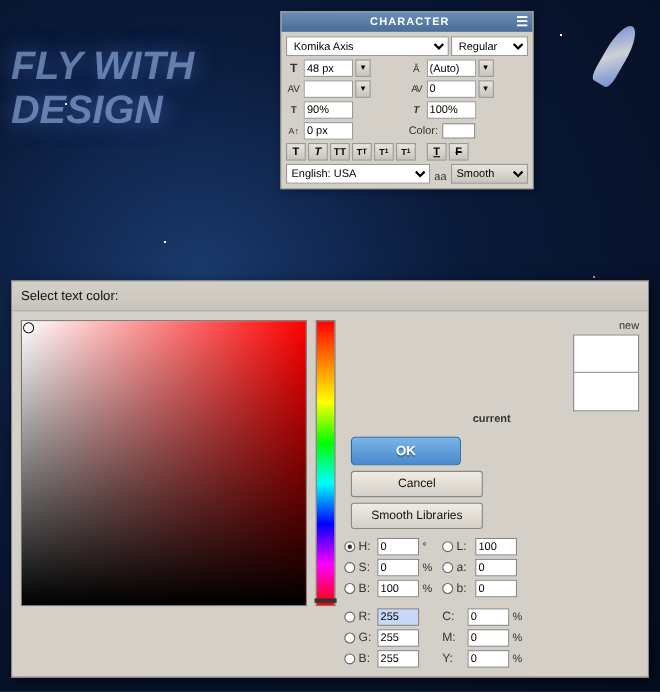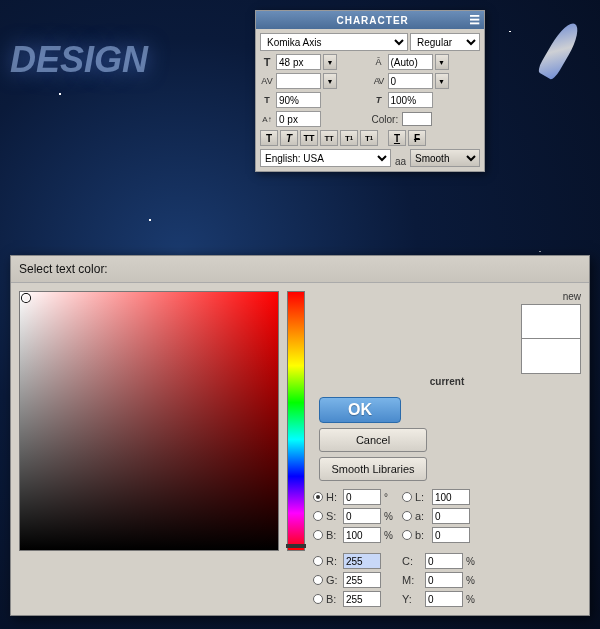--- a/index.html
+++ b/index.html
@@ -351,34 +351,34 @@
     
     .dialog-buttons {
       display: flex;
       flex-direction: column;
       gap: 5px;
       margin-left: 6px;
       flex-shrink: 0;
     }
 
     .btn-ok {
-      width: 82px;
+      width: 100px;
       height: 26px;
       background: linear-gradient(to bottom, #7ab4e8, #4a8acc);
       border: 1px solid #2a6aaa;
       border-radius: 4px;
       color: white;
-      font-size: 16px;
+      font-size: 12px;
       font-weight: bold;
       cursor: pointer;
       text-shadow: 0 1px 1px rgba(0,0,0,0.3);
     }
 
     .btn-normal {
-      width: 108px;
+      width: 120px;
       height: 24px;
       background: linear-gradient(to bottom, #f0ece4, #d4d0c8);
       border: 1px solid #888;
       border-radius: 3px;
       font-size: 11px;
       cursor: pointer;
       color: #111;
     }
 
     
@@ -459,20 +459,21 @@
       color: #333;
       margin-bottom: 2px;
     }
   </style>
 </head>
 <body>
 
 <div id="bg"></div>
 
 <div class="bg-text">
+  <div>FLY WITH</div>
   <div>DESIGN</div>
 </div>
 
 <div class="rocket-right"></div>
 <div class="rocket-left"></div>
 
 <div id="char-panel">
   <div class="char-titlebar">
     <span style="width:16px;"></span>
     <span class="char-title-text">CHARACTER</span>

